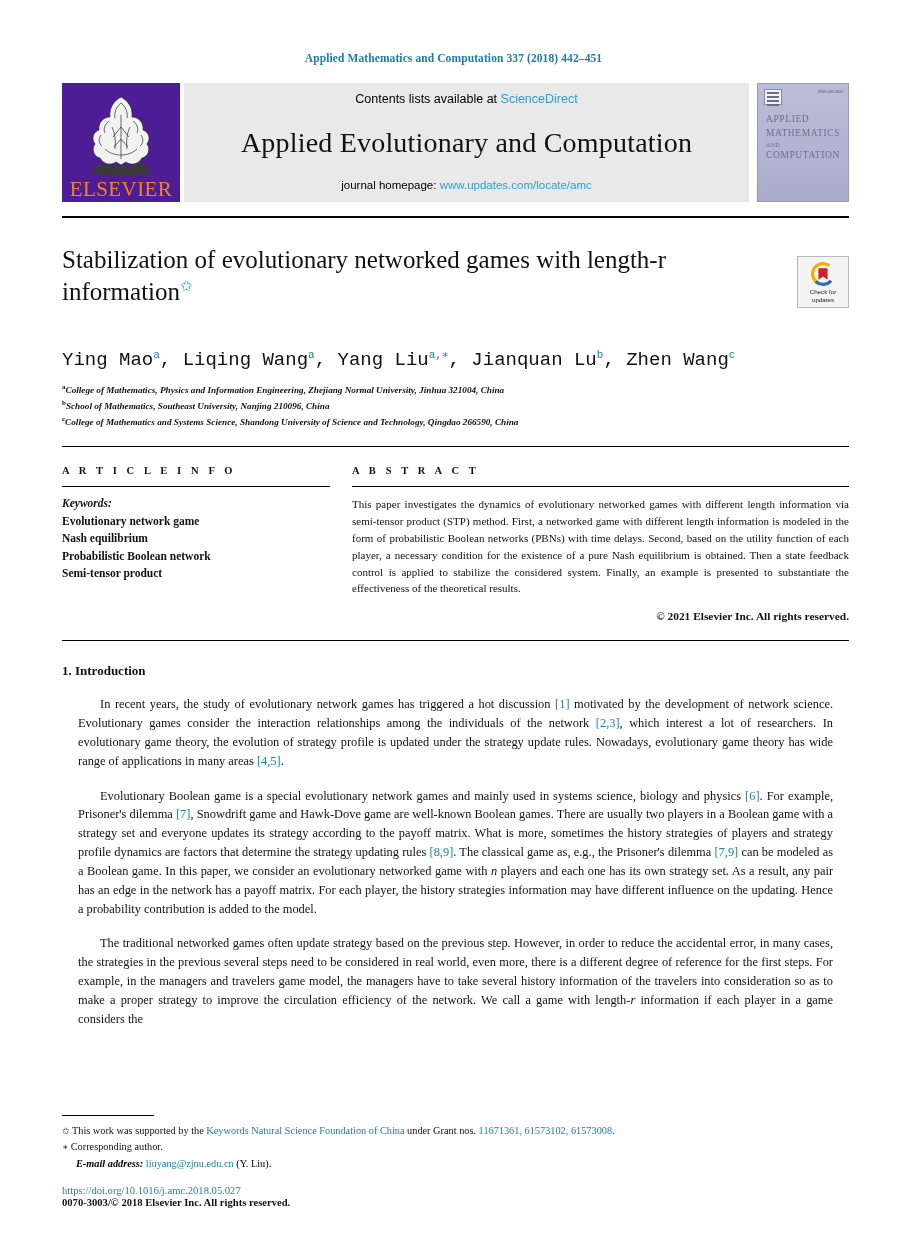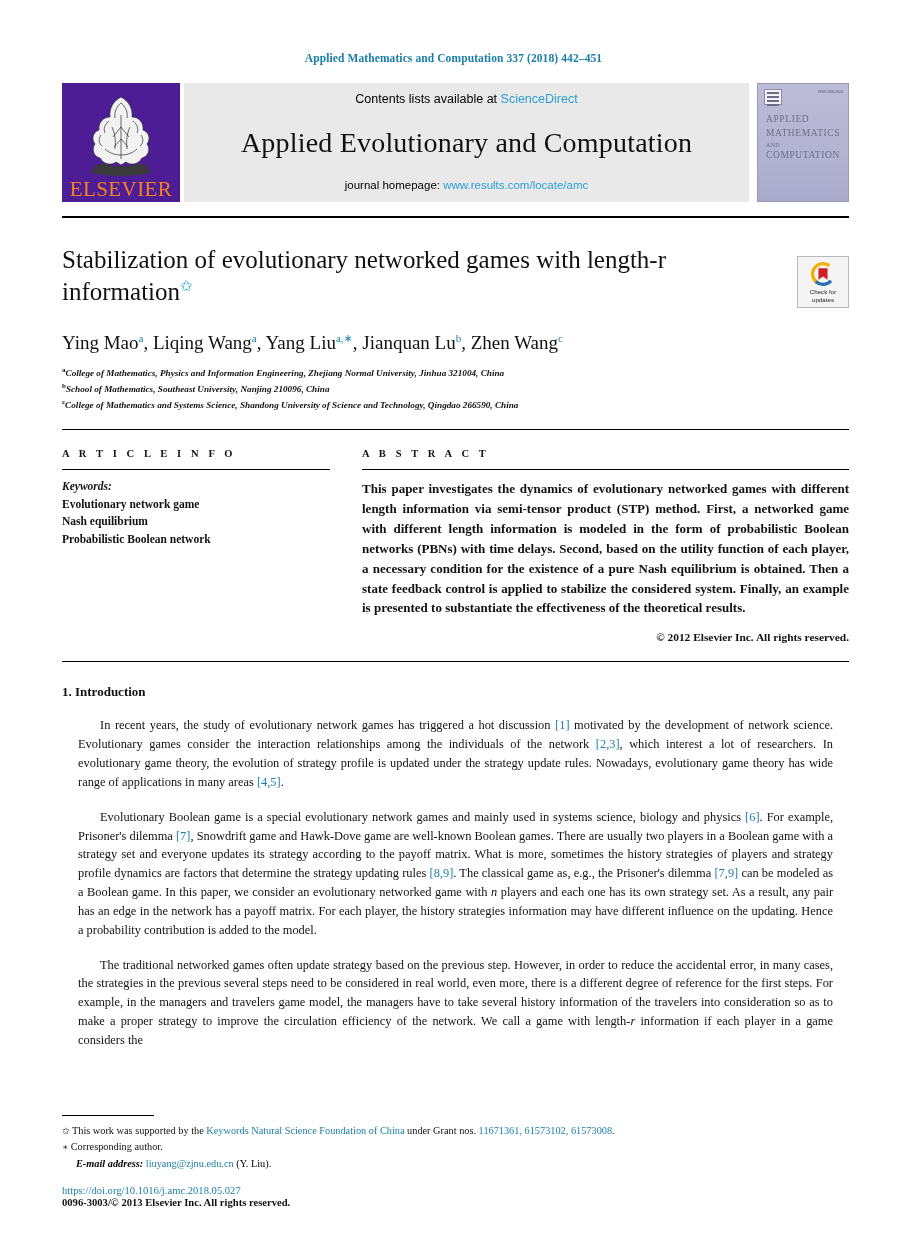--- a/index.html
+++ b/index.html
@@ -116,59 +116,59 @@
   .crossmark {
     position: absolute; right: 0; top: 12px;
     width: 52px; height: 52px;
     border: 1px solid #b9b9b9;
     background: #f4f4f4;
     display: flex; flex-direction: column; align-items: center; justify-content: center;
   }
   .cm-txt { font-family:"Liberation Sans",sans-serif; font-size:6.2px; color:#222; line-height:1.25; text-align:center; margin-top:1px;}
 
   .authors {
-    margin: 24px 0 0 0;
-    font-family: Liberation Serif, serif;
+    margin: 40px 0 0 0;
+    font-family: Liberation Mono, monospace;
     font-size: 19px;
     color: #111;
   }
   .authors sup { color: #1a7fa8; font-size: 11px; }
   .affils { margin-top: 11px; }
   .affil {
     font-family: "Liberation Serif", serif;
     font-style: italic;
     font-size: 9.2px;
     line-height: 1.62;
     color: #111;
     font-weight: bold;
   }
   .affil sup { font-style: normal; font-size: 7px; }
 
   .rule-thin { margin: 16px 58px 0 62px; border-top: 1.6px solid #000; }
 
   
   .infowrap { margin: 18px 58px 0 62px; display: flex; }
   .col-info { width: 268px; flex: 0 0 268px; }
-  .col-abs { flex: 1 1 auto; margin-left: 32px; }
+  .col-abs { flex: 1 1 auto; margin-left: 22px; }
   .sechead {
     font-family: "Liberation Serif", serif;
     font-weight: bold;
     font-size: 10.5px;
     letter-spacing: 3.6px;
     color: #111;
   }
   .hr-sec { border-top: 1px solid #000; margin-top: 10px; }
   .kw { margin-top: 8px; font-size: 11.5px; line-height: 1.52; font-weight: bold; color:#111; }
   .kw .lbl { font-style: italic; }
   .abstract {
     margin-top: 9px;
-    font-size: 13px;
+    font-size: 11px;
     line-height: 1.53;
     text-align: justify;
-    font-weight: bold;
+    font-weight: normal;
     color: #111;
   }
   .copyright {
     margin-top: 13px;
     text-align: right;
     font-size: 11.4px;
     font-weight: bold;
     color: #111;
   }
 
@@ -235,21 +235,21 @@
       </svg>
       <div class="els-word">ELSEVIER</div>
     </div>
 
     <div class="journal-band">
       <div class="contents-line">
         <span>Contents lists available at </span><span class="sd">ScienceDirect</span>
       </div>
       <div class="journal-title">Applied Evolutionary and Computation</div>
       <div class="homepage-line">
-        <span>journal homepage: </span><span class="url">www.results.com/locate/amc</span>
+        <span>journal homepage: </span><span class="url">www.updates.com/locate/amc</span>
       </div>
     </div>
 
     <div class="cover-thumb">
       <div class="cover-badge">
           <i></i>
           <i></i>
           <i></i>
           <i></i>
         </div>
@@ -293,28 +293,29 @@
 
   <div class="infowrap">
     <div class="col-info">
       <div class="sechead">A R T I C L E    I N F O</div>
       <div class="hr-sec"></div>
       <div class="kw">
         <div class="lbl">Keywords:</div>
         <div>Evolutionary network game</div>
         <div>Nash equilibrium</div>
         <div>Probabilistic Boolean network</div>
+        <div>Semi-tensor product</div>
       </div>
     </div>
 
     <div class="col-abs">
       <div class="sechead">A B S T R A C T</div>
       <div class="hr-sec"></div>
       <div class="abstract">This paper investigates the dynamics of evolutionary networked games with different length information via semi-tensor product (STP) method. First, a networked game with different length information is modeled in the form of probabilistic Boolean networks (PBNs) with time delays. Second, based on the utility function of each player, a necessary condition for the existence of a pure Nash equilibrium is obtained. Then a state feedback control is applied to stabilize the considered system. Finally, an example is presented to substantiate the effectiveness of the theoretical results.</div>
-      <div class="copyright">© 2012 Elsevier Inc. All rights reserved.</div>
+      <div class="copyright">© 2021 Elsevier Inc. All rights reserved.</div>
     </div>
   </div>
 
   <div class="rule-thin2"></div>
 
   <div class="body">
     <h2 class="seclabel">1. Introduction</h2>
     <p class="para">In recent years, the study of evolutionary network games has triggered a hot discussion <span class="ref">[1]</span> motivated by the development of network science. Evolutionary games consider the interaction relationships among the individuals of the network <span class="ref">[2,3]</span>, which interest a lot of researchers. In evolutionary game theory, the evolution of strategy profile is updated under the strategy update rules. Nowadays, evolutionary game theory has wide range of applications in many areas <span class="ref">[4,5]</span>.</p>
     <p class="para">Evolutionary Boolean game is a special evolutionary network games and mainly used in systems science, biology and physics <span class="ref">[6]</span>. For example, Prisoner's dilemma <span class="ref">[7]</span>, Snowdrift game and Hawk-Dove game are well-known Boolean games. There are usually two players in a Boolean game with a strategy set and everyone updates its strategy according to the payoff matrix. What is more, sometimes the history strategies of players and strategy profile dynamics are factors that determine the strategy updating rules <span class="ref">[8,9]</span>. The classical game as, e.g., the Prisoner's dilemma <span class="ref">[7,9]</span> can be modeled as a Boolean game. In this paper, we consider an evolutionary networked game with <em class="it">n</em> players and each one has its own strategy set. As a result, any pair has an edge in the network has a payoff matrix. For each player, the history strategies information may have different influence on the updating. Hence a probability contribution is added to the model.</p>
     <p class="para">The traditional networked games often update strategy based on the previous step. However, in order to reduce the accidental error, in many cases, the strategies in the previous several steps need to be considered in real world, even more, there is a different degree of reference for the first steps. For example, in the managers and travelers game model, the managers have to take several history information of the travelers into consideration so as to make a proper strategy to improve the circulation efficiency of the network. We call a game with length-<em class="it">r</em> information if each player in a game considers the</p>
@@ -333,16 +334,16 @@
       <span>Corresponding author.</span>
     </div>
 
     <div class="fn-email">
       <span class="lbl">E-mail address:</span>
       <span class="lnk">liuyang@zjnu.edu.cn</span>
       <span>(Y. Liu).</span>
     </div>
 
     <div class="doi">https://doi.org/10.1016/j.amc.2018.05.027</div>
-    <div class="issn">0096-3003/© 2013 Elsevier Inc. All rights reserved.</div>
+    <div class="issn">0070-3003/© 2018 Elsevier Inc. All rights reserved.</div>
   </div>
 
 </div>
 
 </body></html>

